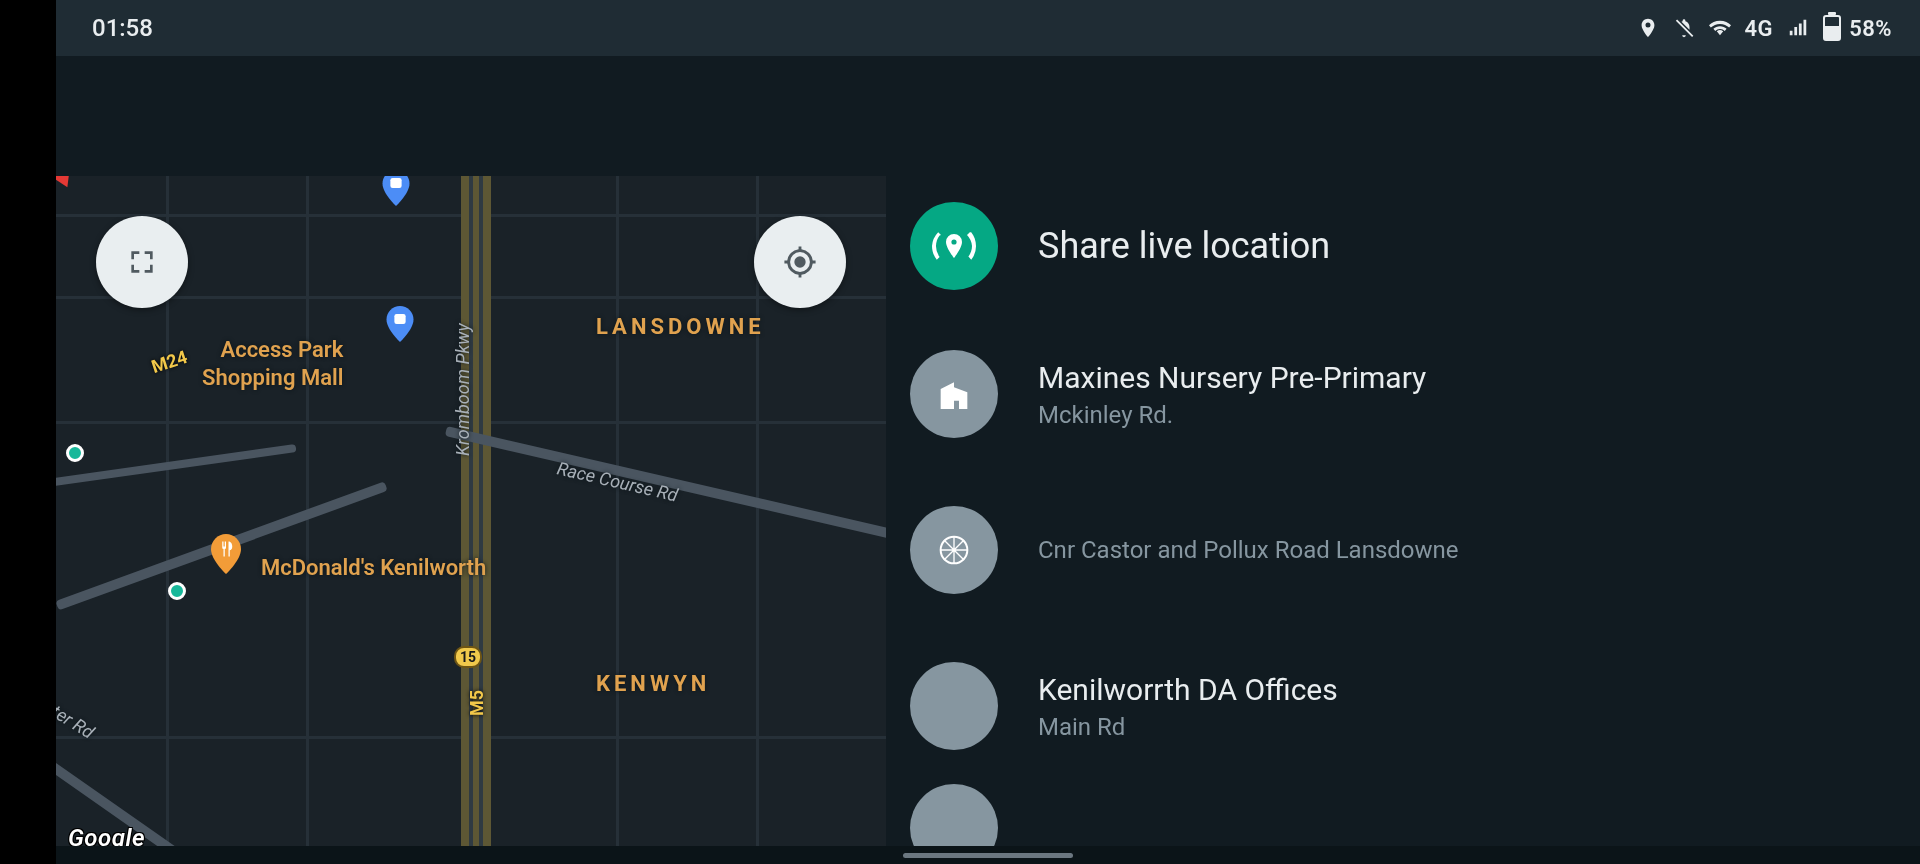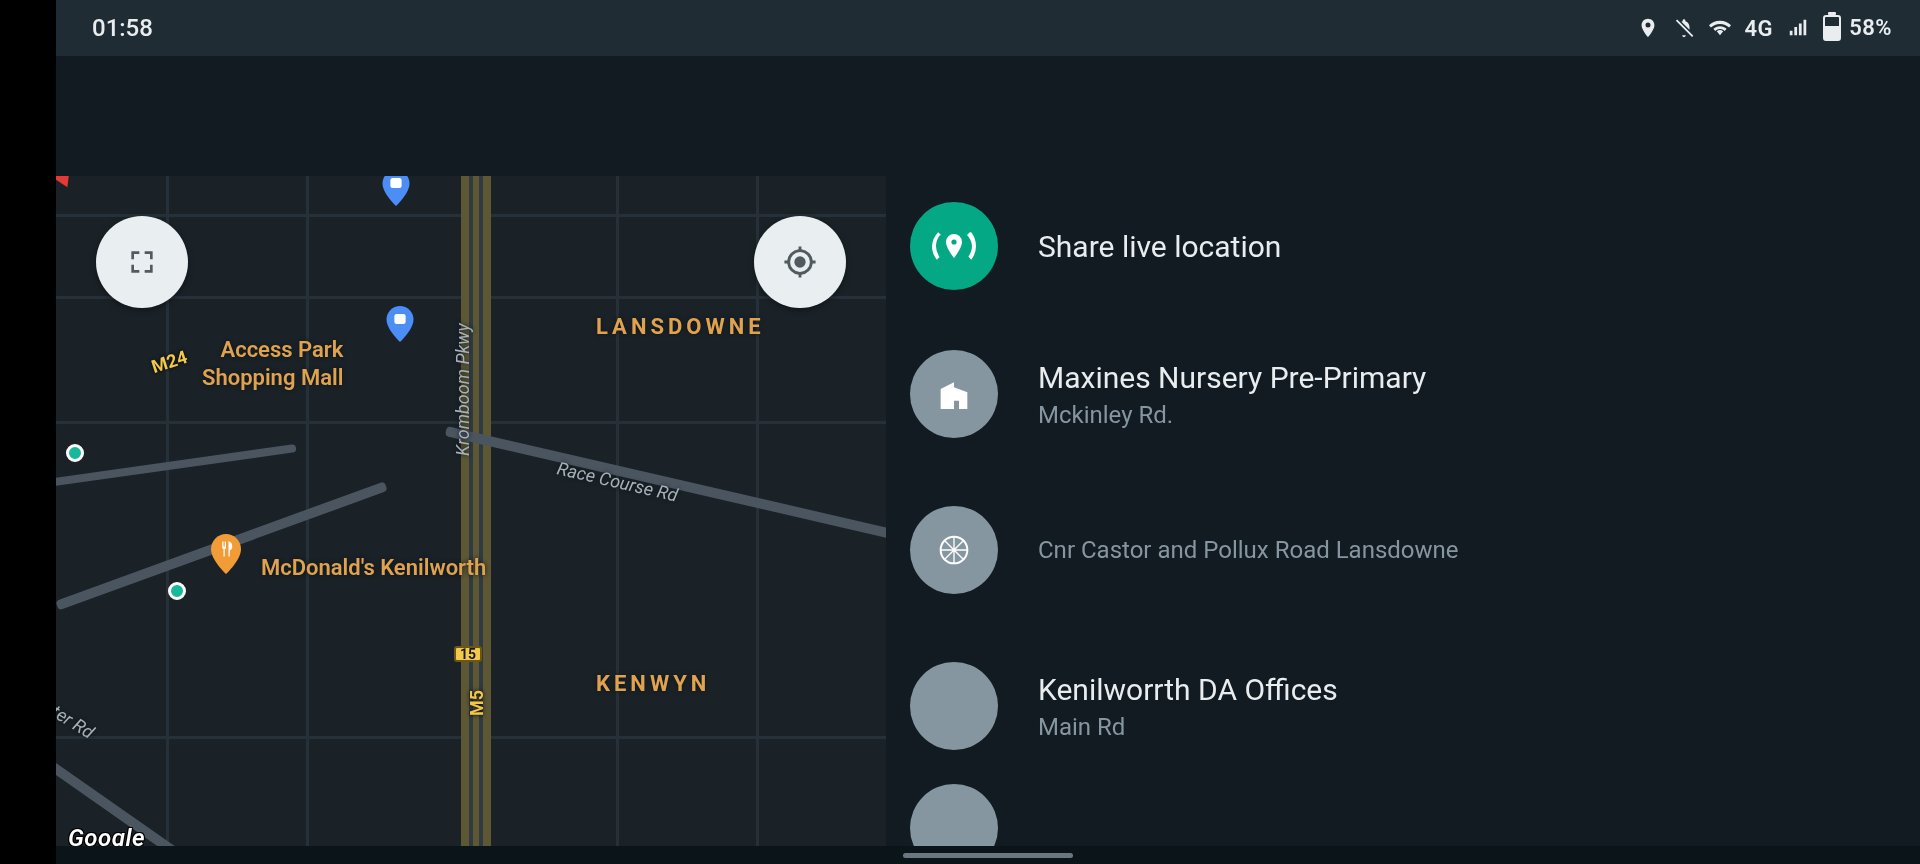--- a/index.html
+++ b/index.html
@@ -18,21 +18,21 @@
     justify-content: space-between;
     background: #1f2c34;
     color: #e9edef;
     font-size: 24px;
     font-weight: 500;
   }
   .status-right { display: flex; align-items: center; gap: 14px; }
   .status-right .ico { width: 22px; height: 22px; display: inline-flex; align-items: center; justify-content: center; }
   .status-right svg { fill: #e9edef; }
   .status-right .txt { font-size: 22px; font-weight: 600; letter-spacing: .5px; }
-  .batt { display:flex; align-items:flex-start; gap:8px; }
+  .batt { display:flex; align-items:center; gap:8px; }
   .batt .shell { position: relative; width: 18px; height: 26px; border: 2px solid #e9edef; border-radius: 3px; }
   .batt .cap { position:absolute; top:-5px; left:50%; transform:translateX(-50%); width:8px; height:3px; background:#e9edef; border-radius:1px; }
   .batt .fill { position:absolute; bottom:0; left:0; right:0; height:58%; background:#e9edef; }
 
   
   .appbar {
     height: 120px;
     display: flex;
     align-items: center;
     padding: 0 28px 0 32px;
@@ -50,40 +50,40 @@
   .mapwrap .road { position:absolute; background:#4a5560; border-radius:4px; }
   .mapwrap .roadlabel { position:absolute; color:#a8b0b8; font-style: italic; font-size: 18px; text-shadow: 0 0 4px #0b1418; white-space: nowrap; }
   .mapwrap .area { position:absolute; font-weight:700; color:#e0a24f; letter-spacing:4px; font-size:22px; text-shadow: 0 0 4px #0b1418; }
   .mapwrap .poi { position:absolute; font-weight:600; color:#e0a24f; font-size:22px; text-shadow: 0 0 4px #0b1418; line-height:1.25; }
   .mapwrap .hwylabel { position:absolute; font-weight:700; color:#f2c84a; font-size:18px; text-shadow: 0 0 4px #000; }
   .mapwrap .attribution { position:absolute; left:12px; bottom:12px; color:#fff; font-weight:600; font-size:24px; letter-spacing:.5px; text-shadow:
      -1px -1px 0 #000, 1px -1px 0 #000, -1px 1px 0 #000, 1px 1px 0 #000; font-style: italic; }
   .mapwrap .dot { position:absolute; width:18px; height:18px; border-radius:50%; border:3px solid #fff; }
   .mapwrap .pinshop { position:absolute; width:36px; height:36px; }
   .mapwrap .pinfood { position:absolute; width:40px; height:40px; }
-  .mapwrap .exitbadge { position:absolute; width:28px; height:16px; background:#f1c94b; border:2px solid #6e5514; color:#1a1a1a; font-weight:700; font-size:14px; display:flex; align-items:center; justify-content:center; border-radius:3px; }
+  .mapwrap .exitbadge { position:absolute; width:28px; height:22px; background:#f1c94b; border:2px solid #6e5514; color:#1a1a1a; font-weight:700; font-size:14px; display:flex; align-items:center; justify-content:center; border-radius:10px; }
   .mapwrap .redtri { position:absolute; width:0; height:0; border-left:10px solid transparent; border-right:10px solid transparent; border-top:16px solid #e53935; transform: rotate(-25deg); }
 
   .fab { position:absolute; width:92px; height:92px; border-radius:50%; background:#e9eef0; box-shadow: 0 2px 6px rgba(0,0,0,.4); display:flex; align-items:center; justify-content:center; cursor:pointer; }
   .fab svg { fill:#505a60; }
   .fab.fs { top: 40px; left: 40px; }
   .fab.locate { top: 40px; right: 40px; }
 
   
   .listwrap { flex: 1; overflow: hidden; background: #111b21; position: relative; }
   .listitem { display:flex; align-items:center; height: 156px; padding: 0 24px; cursor:pointer; }
   .listitem .avatar { width: 88px; height:88px; border-radius:50%; display:flex; align-items:center; justify-content:center; flex:0 0 88px; margin-right: 40px; }
   .avatar.green { background:#05a884; }
   .avatar.grey  { background:#8696a0; }
   .avatar svg { fill:#fff; }
   .listitem .texts { display:flex; flex-direction:column; gap:6px; }
   .listitem .primary { font-size:30px; font-weight:400; color:#e9edef; }
   .listitem .secondary { font-size:24px; color:#8696a0; }
   .listitem.single .texts { justify-content:center; }
-  .listitem.single .primary { font-size:30px; }
+  .listitem.single .primary { font-size:36px; }
   .listitem.peek { height: 40px; align-items: flex-start; padding-top: 4px; }
   .listitem.peek .avatar { width:88px; height:88px; margin-top: -4px; }
 
   
   .navhandle { position:absolute; left:0; right:0; bottom:0; height:18px; display:flex; align-items:center; justify-content:center; background:#0b1418; }
   .navhandle .bar { width:170px; height:5px; border-radius:3px; background:#6b7780; }
 
   
   .grid { position:absolute; inset:0; pointer-events:none; }
   .grid div { position:absolute; background:#263038; }

